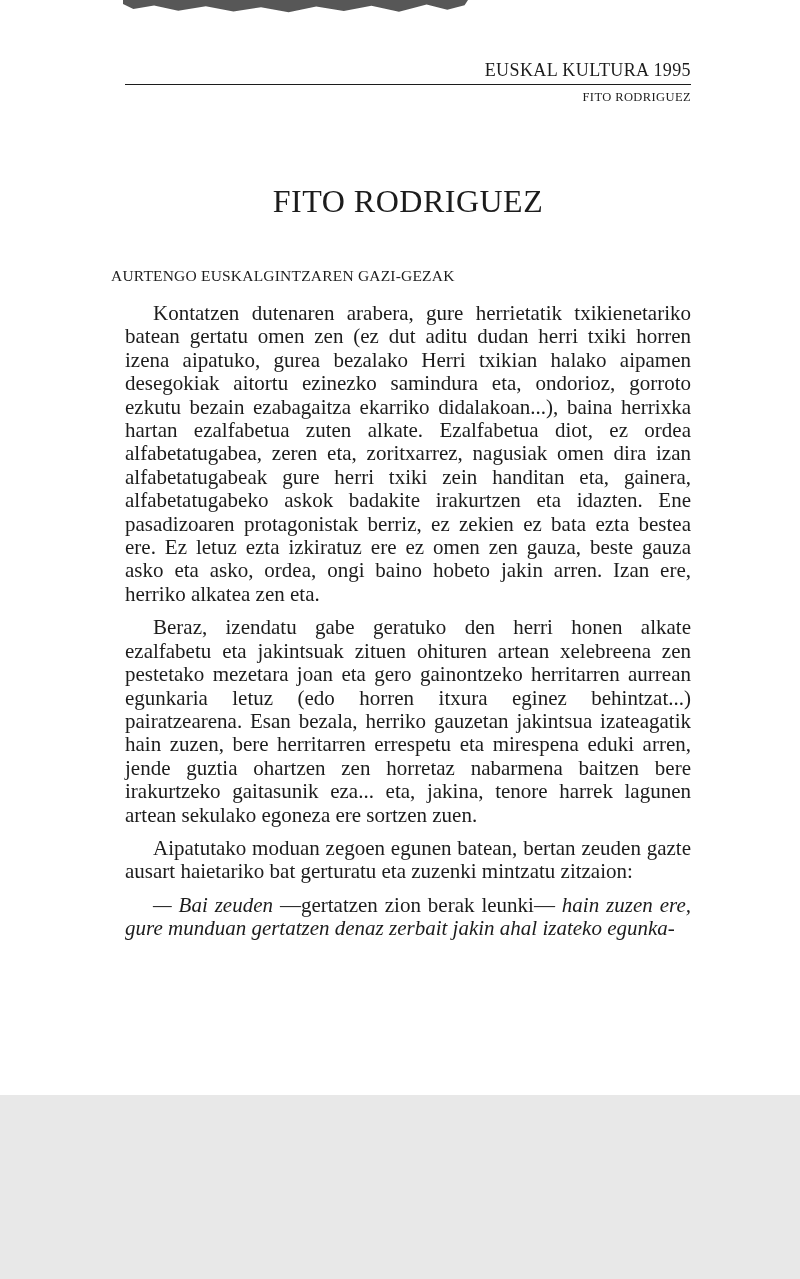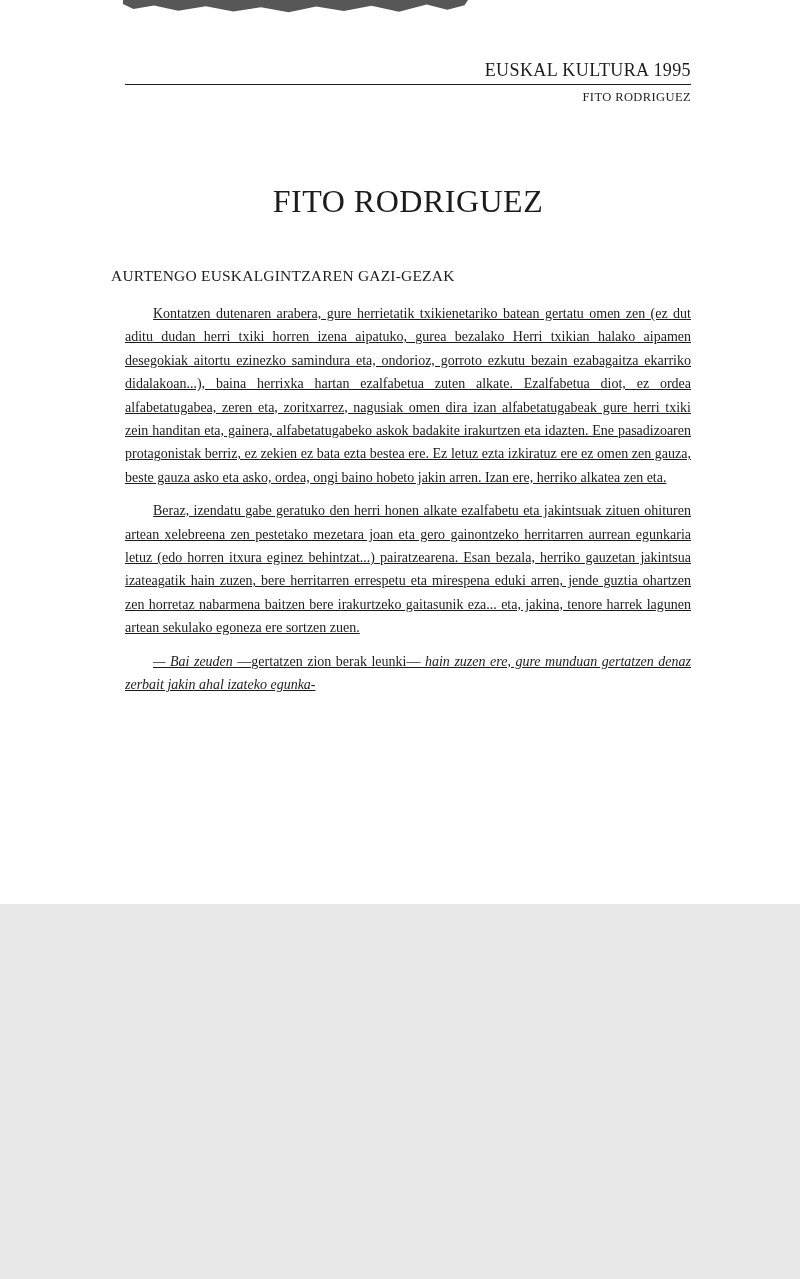--- a/index.html
+++ b/index.html
@@ -3,21 +3,21 @@
 <meta charset="utf-8">
 <style>
   html, body {
     margin: 0;
     padding: 0;
     background: #e8e8e8;
   }
   .page {
     position: relative;
     width: 800px;
-    height: 904px;
+    height: 1095px;
     margin: 0 auto;
     background: #ffffff;
     font-family: "Liberation Serif", serif;
     color: #1c1c1c;
     overflow: hidden;
   }
   
   .top-smudge {
     position: absolute;
     left: 123px;
@@ -78,23 +78,22 @@
   .body {
     position: absolute;
     top: 302px;
     left: 125px;
     width: 566px;
   }
   .body p {
     margin: 0 0 10px 0;
     text-indent: 28px;
     text-align: justify;
-    font-size: 14px;
+    font-size: 21px;
     line-height: 23.4px;
-    text-decoration: underline;
   }
   .body .seg-italic {
     font-style: italic;
   }
   .folio {
     position: absolute;
     top: 1141px;
     left: 139px;
     width: 566px;
     text-align: center;
@@ -114,18 +113,19 @@
     <div class="author">FITO RODRIGUEZ</div>
   </header>
 
   <h1 class="title">FITO RODRIGUEZ</h1>
 
   <h2 class="section">AURTENGO EUSKALGINTZAREN GAZI-GEZAK</h2>
 
   <main class="body">
       <p class="normal"><span class="seg-roman">Kontatzen dutenaren arabera, gure herrietatik txikienetariko batean gertatu omen zen (ez dut aditu dudan herri txiki horren izena aipatuko, gurea bezalako Herri txikian halako aipamen desegokiak aitortu ezinezko samindura eta, ondorioz, gorroto ezkutu bezain ezabagaitza ekarriko didalakoan...), baina herrixka hartan ezalfabetua zuten alkate. Ezalfabetua diot, ez ordea alfabetatugabea, zeren eta, zoritxarrez, nagusiak omen dira izan alfabetatugabeak gure herri txiki zein handitan eta, gainera, alfabetatugabeko askok badakite irakurtzen eta idazten. Ene pasadizoaren protagonistak berriz, ez zekien ez bata ezta bestea ere. Ez letuz ezta izkiratuz ere ez omen zen gauza, beste gauza asko eta asko, ordea, ongi baino hobeto jakin arren. Izan ere, herriko alkatea zen eta.</span></p>
       <p class="normal"><span class="seg-roman">Beraz, izendatu gabe geratuko den herri honen alkate ezalfabetu eta jakintsuak zituen ohituren artean xelebreena zen pestetako mezetara joan eta gero gainontzeko herritarren aurrean egunkaria letuz (edo horren itxura eginez behintzat...) pairatzearena. Esan bezala, herriko gauzetan jakintsua izateagatik hain zuzen, bere herritarren errespetu eta mirespena eduki arren, jende guztia ohartzen zen horretaz nabarmena baitzen bere irakurtzeko gaitasunik eza... eta, jakina, tenore harrek lagunen artean sekulako egoneza ere sortzen zuen.</span></p>
+      <p class="normal"><span class="seg-roman">Aipatutako moduan zegoen egunen batean, bertan zeuden gazte ausart haietariko bat gerturatu eta zuzenki mintzatu zitzaion:</span></p>
       <p class="dialogue"><span class="seg-italic">— Bai zeuden </span><span class="seg-roman">—gertatzen zion berak leunki— </span><span class="seg-italic">hain zuzen ere, gure munduan gertatzen denaz zerbait jakin ahal izateko egunka-</span></p>
     </main>
 
   <footer class="folio">55</footer>
 
 </div>
 
 </body></html>

